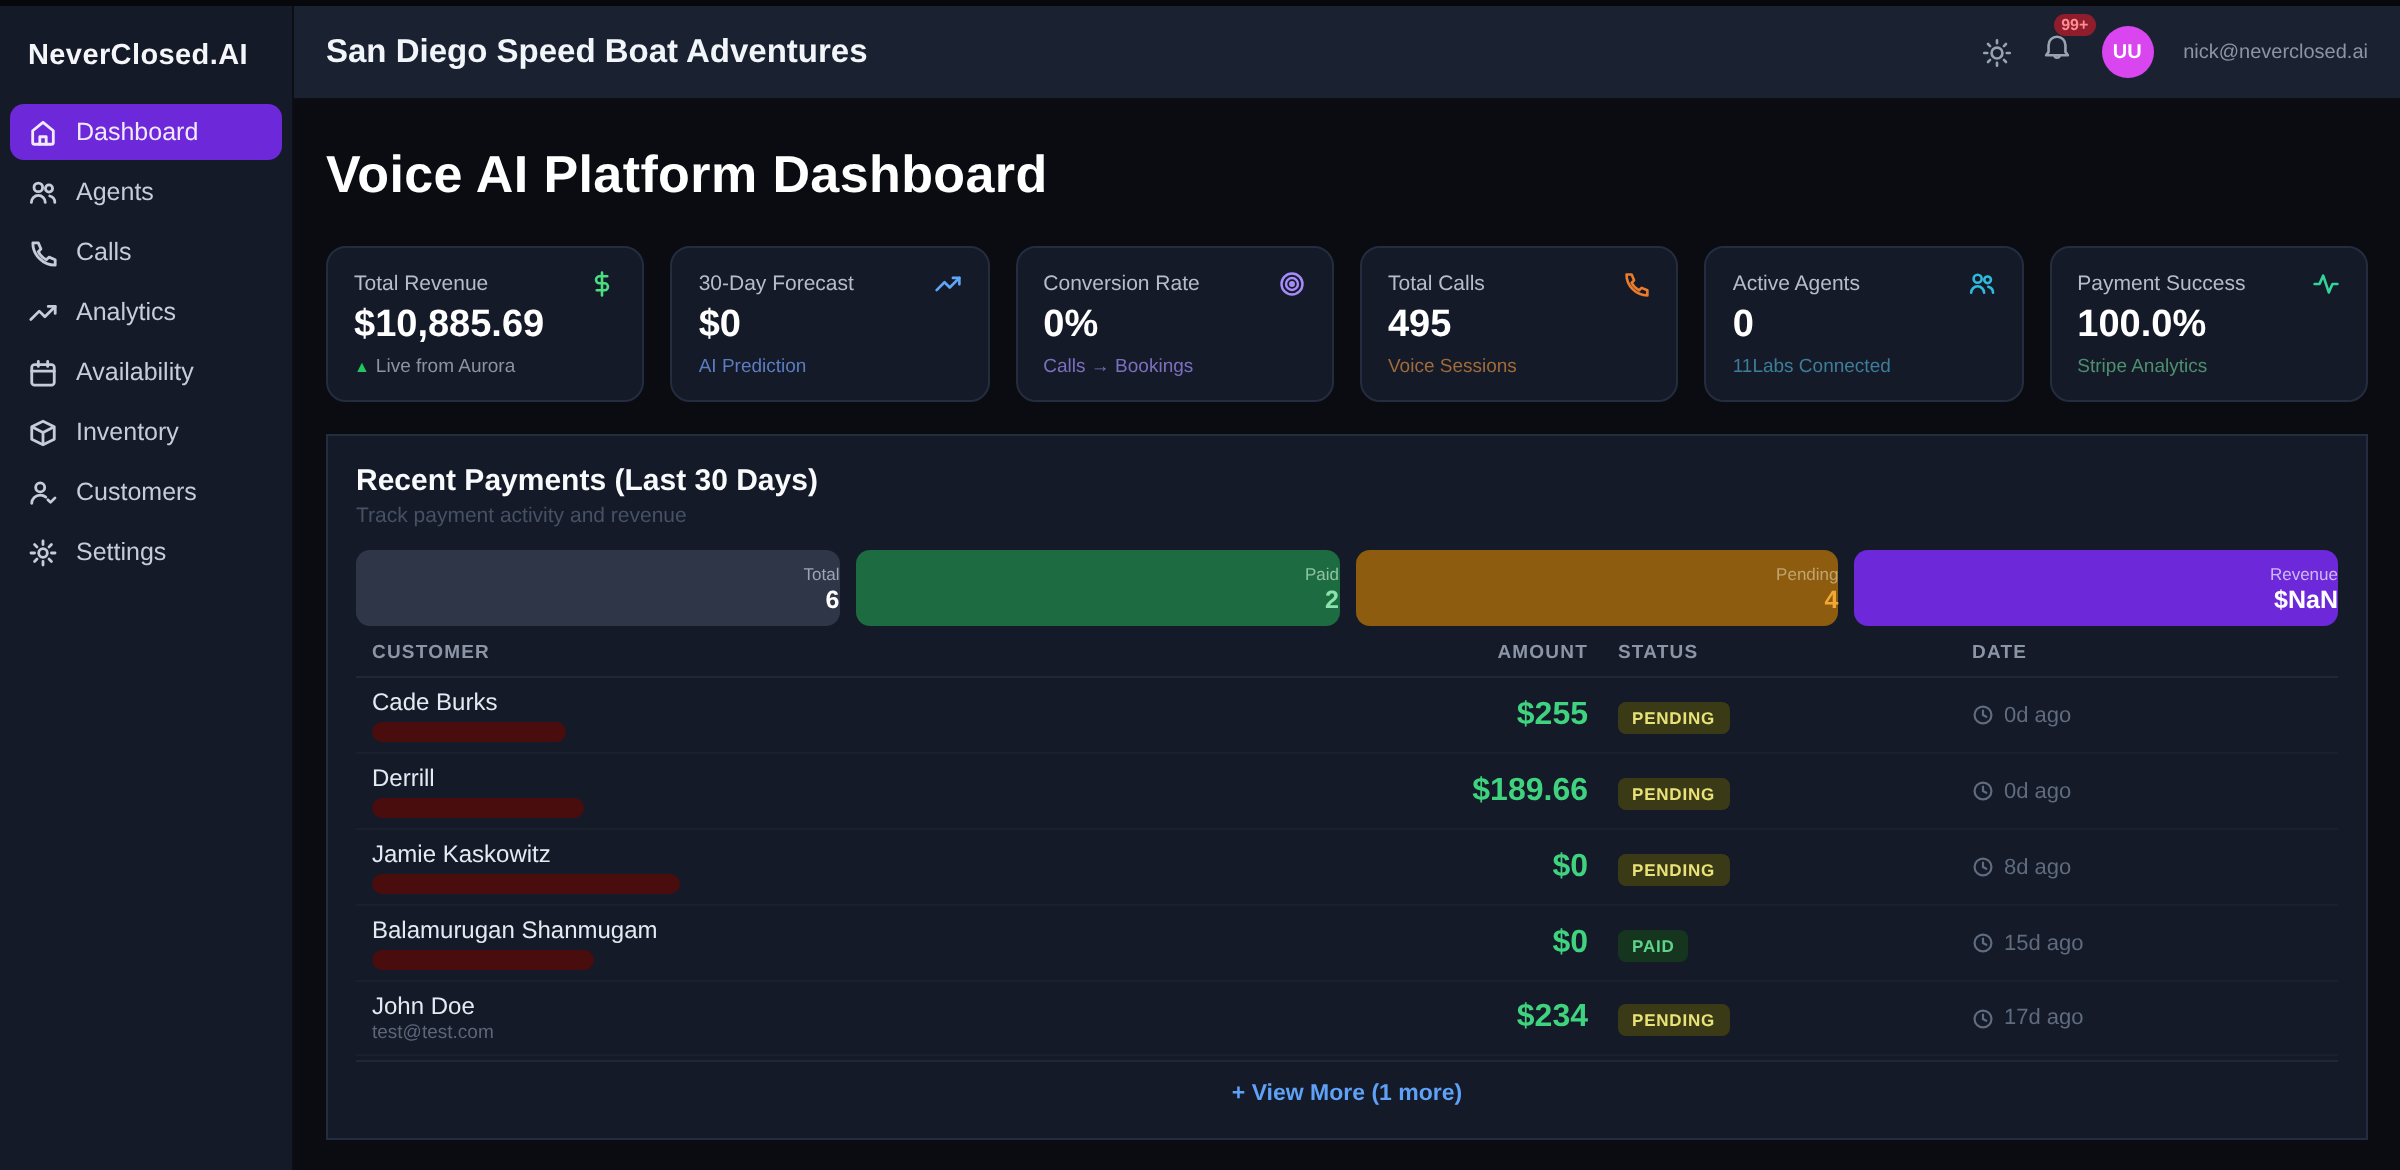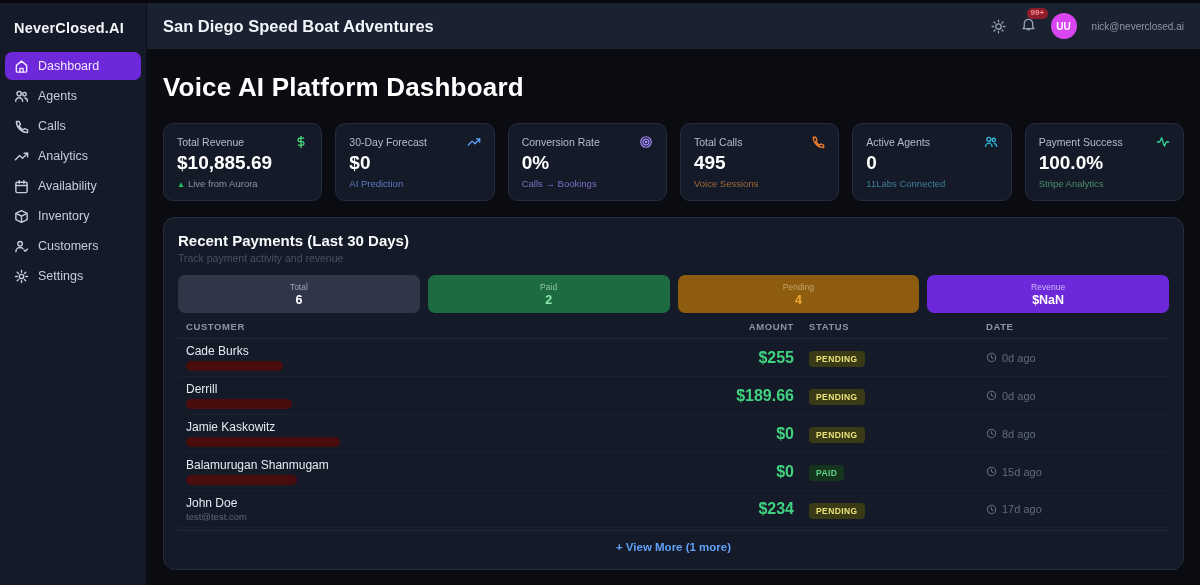--- a/index.html
+++ b/index.html
@@ -47,26 +47,26 @@
   .stat-ic { display:flex; } .stat-ic svg { width:14px; height:14px; }
   .stat-value { font-size:19px; font-weight:bold; color:#ffffff; margin-top:3px; }
   .stat-sub { font-size:9.5px; margin-top:4px; }
   .c-green { color:#4ade80; } .c-blue { color:#60a5fa; } .c-purple { color:#a78bfa; }
   .c-orange { color:#ea7c2c; } .c-cyan { color:#2fb9dc; } .c-emerald { color:#34d399; }
   .s-gray { color:#8b93a3; } .s-blue { color:#5b7cc0; } .s-purple { color:#7d6fc0; }
   .s-orange { color:#a16a3a; } .s-cyan { color:#3e7d99; } .s-green { color:#4e8f6e; }
   .tri { color:#22c55e; font-size:8px; margin-right:3px; }
 
   
-  .payments { margin-top:16px; padding:14px 14px 8px 14px; border-radius:12px; }
+  .payments { margin-top:16px; padding:14px 14px 8px 14px; border-radius:0; }
   .sec-title { font-size:15px; font-weight:bold; color:#f8fafc; }
   .sec-sub { font-size:10.5px; color:#465164; margin-top:3px; }
   .summary { display:grid; grid-template-columns:repeat(4,1fr); gap:8px; margin-top:11px; }
   .sum-box { height:38px; border-radius:7px; display:flex; flex-direction:column;
-    align-items:center; justify-content:center; gap:1px; cursor:default; }
+    align-items:flex-end; justify-content:center; gap:1px; cursor:default; }
   .sum-label { font-size:8.5px; }
   .sum-value { font-size:12.5px; font-weight:bold; }
   .sum-total { background:#2e3648; } .sum-total .sum-label{color:#9aa5b6;} .sum-total .sum-value{color:#fff;}
   .sum-paid { background:#1d6b41; } .sum-paid .sum-label{color:#8fc4a2;} .sum-paid .sum-value{color:#8be3ab;}
   .sum-pending { background:#8d5c0e; } .sum-pending .sum-label{color:#c2a470;} .sum-pending .sum-value{color:#f2a934;}
   .sum-revenue { background:#6d28d9; } .sum-revenue .sum-label{color:#cdb9f6;} .sum-revenue .sum-value{color:#fff;}
 
   .tbl { margin-top:4px; }
   .trow { display:grid; grid-template-columns:minmax(0,1fr) 110px 190px 185px; align-items:center; }
   .thead { border-bottom:1px solid #1f2838; padding:4px 0 6px 0; }

